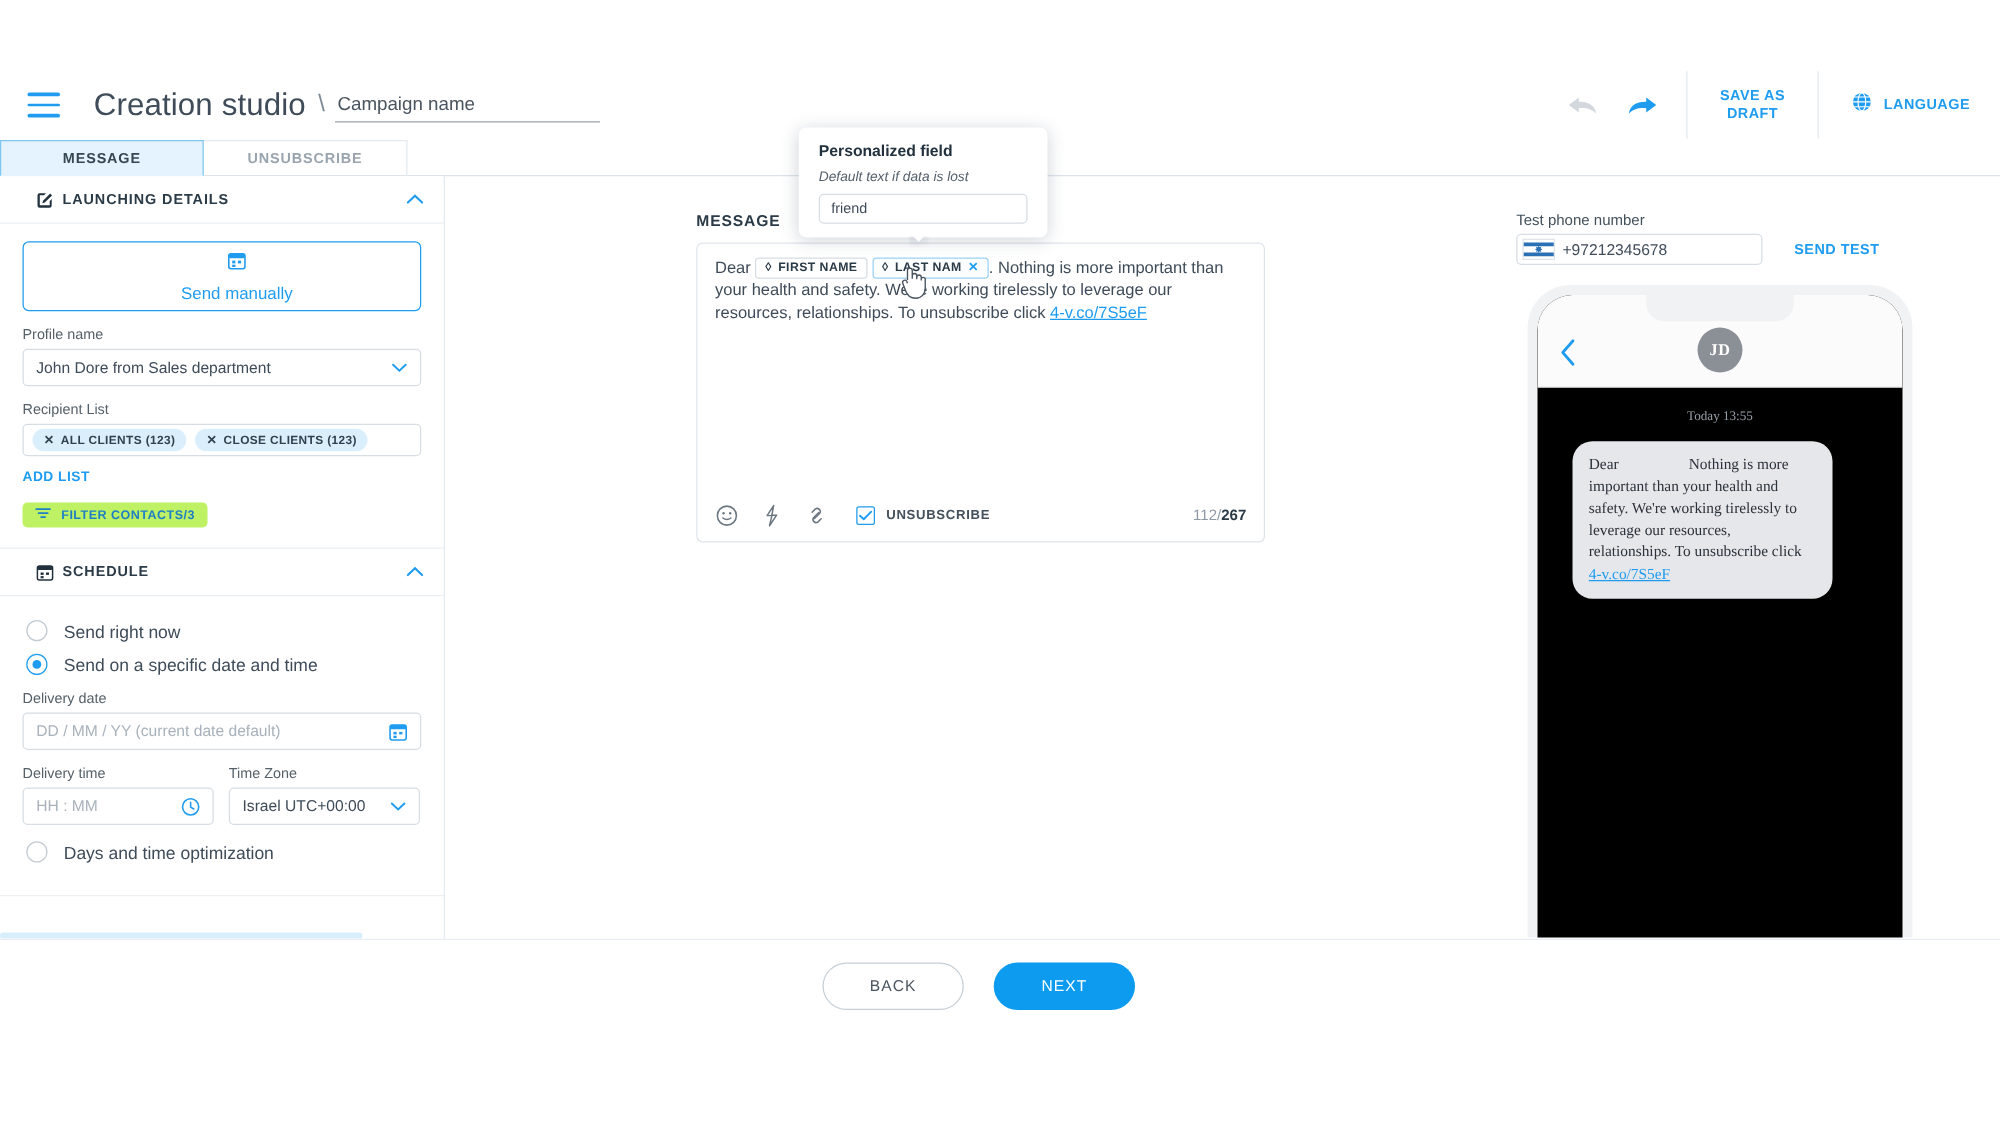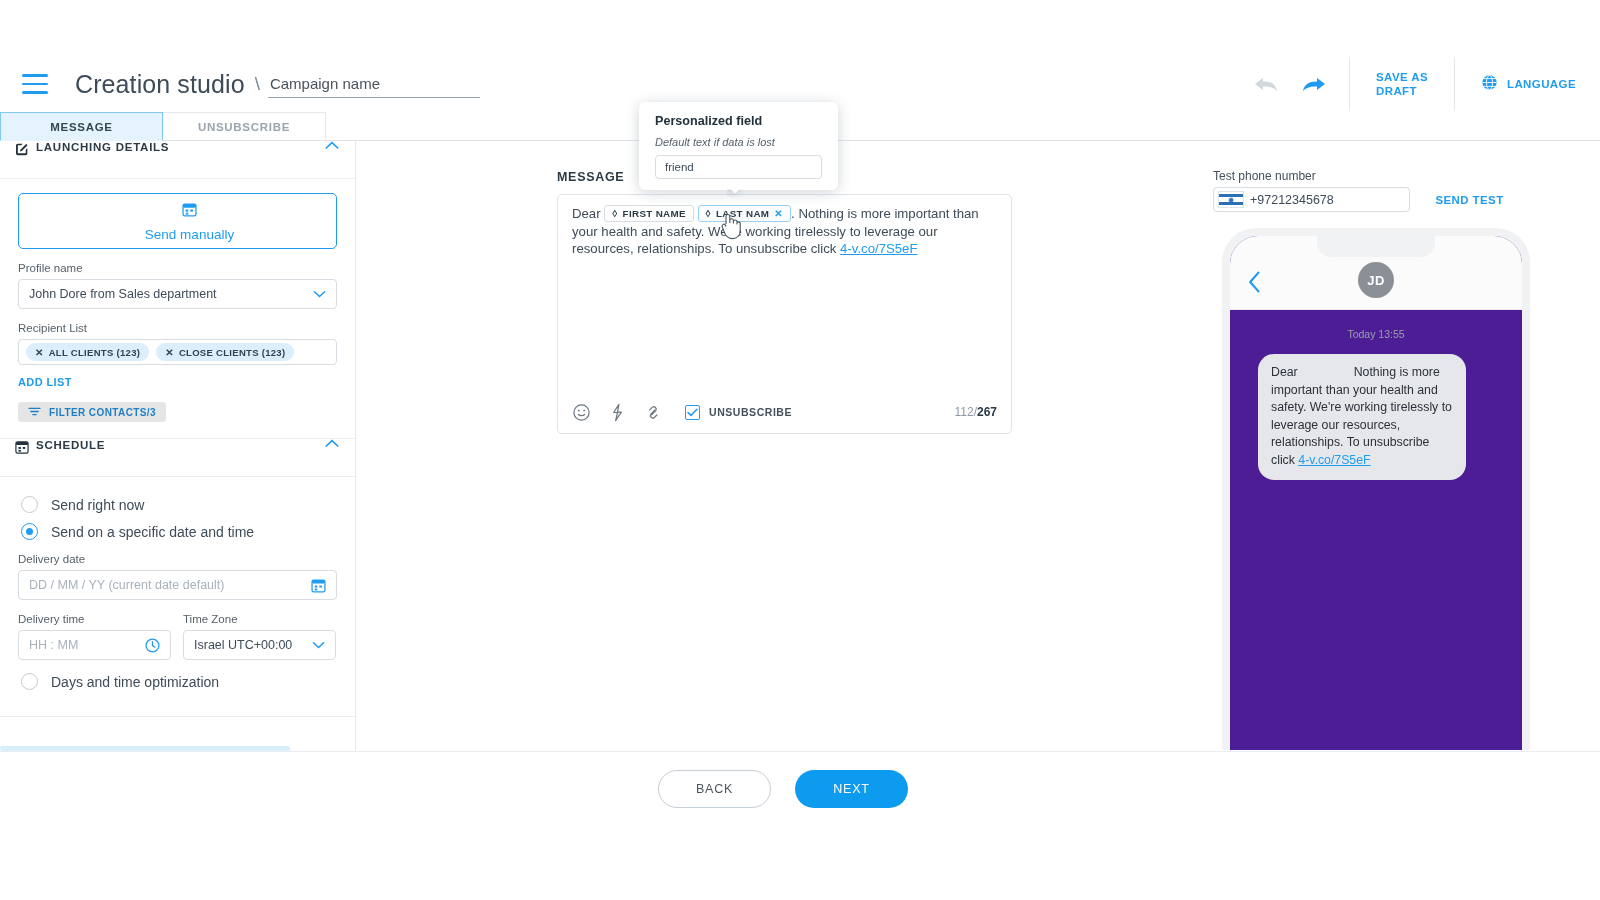--- a/index.html
+++ b/index.html
@@ -25,21 +25,21 @@
   .burger span:nth-child(3) { width: 26px; }
   .app-title { margin-left: 27px; font-size: 25px; font-weight: 400; color:#3f4b58; letter-spacing:.1px;}
   .slash { margin-left: 10px; font-size: 19px; color:#7c8894; }
   .campaign-input {
     margin-left: 8px; width: 212px; border: none; border-bottom: 1px solid #9aa4ae;
     font-family: "Liberation Sans", sans-serif;
     font-size: 15px; color: #ec4899; padding: 4px 2px 5px 2px; background: transparent; outline: none;
   }
   .campaign-input::placeholder { color:#4a545e; }
 
-  .header-right { margin-left: auto; display: flex; align-items: center; height: 56px; }
+  .header-right { margin-left: auto; display: flex; align-items: center; height: 56px; text-align: center; }
   .hr-icons { display: flex; align-items: center; gap: 22px; padding-right: 22px; }
   .arrow-btn { cursor: pointer; line-height: 0; }
   .hdr-sep { width: 1px; height: 54px; background: #e3e8ed; }
   .save-draft {
     padding: 0 26px; font-size: 11.5px; font-weight: 700; color: #1f9cf0;
     letter-spacing: .4px; line-height: 14px; cursor: pointer; width: 104px;
   }
   .language { display:flex; align-items:center; gap:9px; padding: 0 24px 0 26px; cursor:pointer;}
   .language .lbl { font-size: 11.5px; font-weight: 700; color: #1f9cf0; letter-spacing:.4px;}
 
@@ -50,21 +50,21 @@
      font-size: 11.5px; font-weight: 700; letter-spacing: .7px; cursor: pointer; }
   .tab.active { background:#e4f3fd; color:#37474f; border:1px solid #7fc8f2; border-bottom:1px solid #e4f3fd;}
   .tab.inactive { color:#9aa4ae; border:1px solid #e4e9ee; border-bottom:none; border-left:none;}
 
   
   .sidebar {
     position: absolute; left: 0; top: 141px; width: 356px; height: 610px;
     background: #fff; border-right: 1px solid #e4e9ee; overflow: hidden;
   }
   .section-head {
-    height: 38px; display: flex; padding: 0 16px 0 14px;
+    height: 38px; display: flex; align-items: center; padding: 0 16px 0 28px;
     border-bottom: 1px solid #eceff2; cursor: pointer;
   }
   .section-head .ico { width: 22px; line-height: 0; }
   .section-head .title { font-size: 11.5px; font-weight: 700; letter-spacing: .75px; color:#2b3a47; }
   .chev { margin-left: auto; line-height: 0; }
   .section-body { padding: 14px 18px 16px 18px; border-bottom: 1px solid #eceff2; }
 
   .mode-row { display: flex; gap: 10px; }
   .mode-card {
     flex: 1; height: 56px; border-radius: 5px; display:flex; flex-direction:column;
@@ -83,21 +83,21 @@
     position: relative;
   }
   .select-box .caret { margin-left: auto; line-height: 0; }
   .chips-box { min-height: 26px; border: 1px solid #d7dde3; border-radius: 4px;
     display:flex; align-items:center; gap:7px; padding: 3px 7px; }
   .chip { background:#dbeefb; border-radius: 11px; height: 18px; display:flex; align-items:center;
      gap:5px; padding: 0 9px; font-size: 9.5px; font-weight:700; color:#30424f; letter-spacing:.3px;}
   .chip .x { font-size: 10px; font-weight: 700; color:#30424f; cursor:pointer; }
   .add-list { font-size: 11px; font-weight: 700; color:#1f9cf0; letter-spacing:.4px; margin-top:11px; cursor:pointer;}
   .filter-pill { margin-top: 14px; display:inline-flex; align-items:center; gap:8px;
-    background:#e5e5e5; border-radius: 4px; height: 20px; padding: 0 10px;
+    background:#bef264; border-radius: 4px; height: 20px; padding: 0 10px;
     font-size: 10px; font-weight: 700; color:#1f7fc4; letter-spacing:.4px; cursor:pointer; }
 
   .radio-row { display:flex; align-items:center; gap: 13px; margin: 5px 0 10px 3px; cursor:pointer;}
   .radio { width: 17px; height: 17px; border-radius: 50%; border: 1.6px solid #c2cad2; background:#fff;
      flex: 0 0 auto; position: relative; }
   .radio.on { border: 1.8px solid #1f9cf0; }
   .radio.on::after { content:""; position:absolute; left:3.6px; top:3.6px; width:7px; height:7px;
      border-radius:50%; background:#1f9cf0; }
   .radio-label { font-size: 14px; color:#3f4b58; }
 
@@ -178,21 +178,21 @@
     position:absolute; left: 1424px; top: 186px; width: 91px; height: 27px;
     display:flex; align-items:center; justify-content:center;
     font-size: 11.5px; font-weight: 700; color:#1f9cf0; letter-spacing:.4px; cursor:pointer;
     background:#fff; border-radius:3px;
   }
 
   .phone {
     position:absolute; left: 1222px; top: 228px; width: 308px; height: 522px;
     background:#f1f2f4; border-radius: 34px 34px 0 0; padding: 8px 8px 0 8px;
   }
-  .phone-inner { width: 292px; height: 514px; background:#4c1d95; border-radius: 28px 28px 0 0; overflow:hidden; position:relative;}
+  .phone-inner { width: 292px; height: 514px; background:#000000; border-radius: 28px 28px 0 0; overflow:hidden; position:relative;font-family:Liberation Serif, serif;}
   .notch { position:absolute; left: 50%; transform: translateX(-50%); top: 0; width: 118px; height: 21px;
      background:#f1f2f4; border-radius: 0 0 14px 14px; }
   .phone-top { height: 74px; background:#fbfbfc; display:flex; align-items:flex-end;
      justify-content:center; position:relative; border-bottom: 1px solid #ececee; }
   .back-chev { position:absolute; left: 18px; bottom: 16px; line-height:0; cursor:pointer;}
   .avatar { width: 36px; height: 36px; border-radius:50%; background:#8b8f96; color:#fff;
      font-size: 13px; font-weight:700; display:flex; align-items:center; justify-content:center;
      margin-bottom: 11px; letter-spacing:.5px;}
   .chat { padding: 18px 0 0 0; }
   .chat-time { text-align:center; font-size: 10.5px; color:#9aa0a8; }

